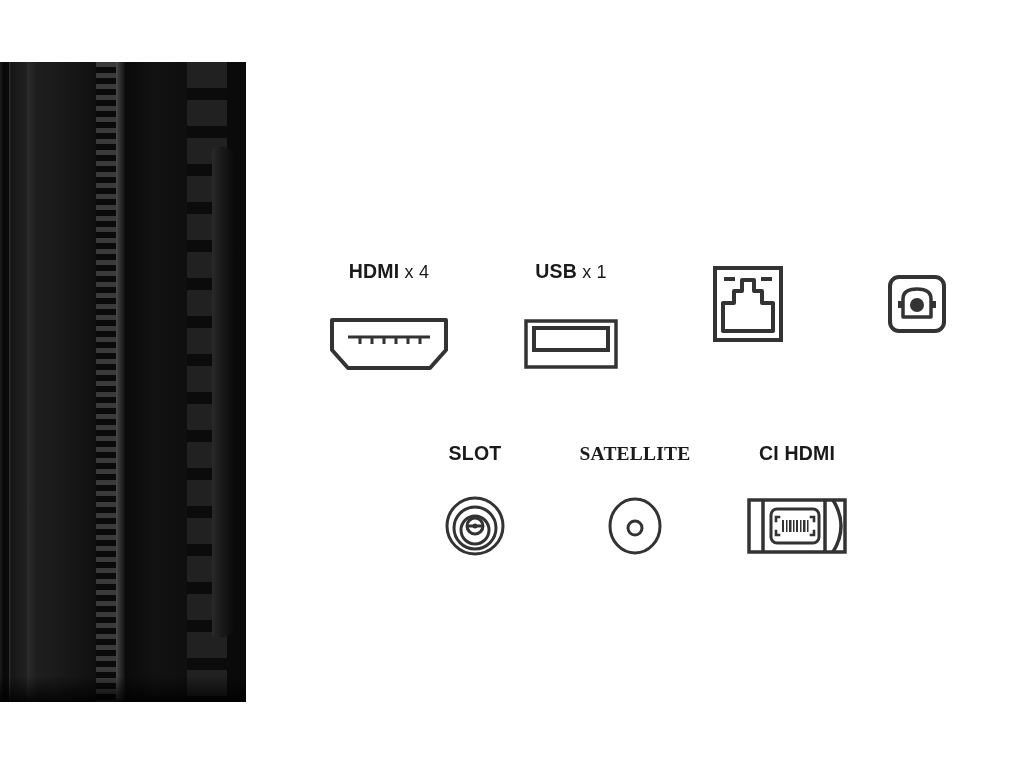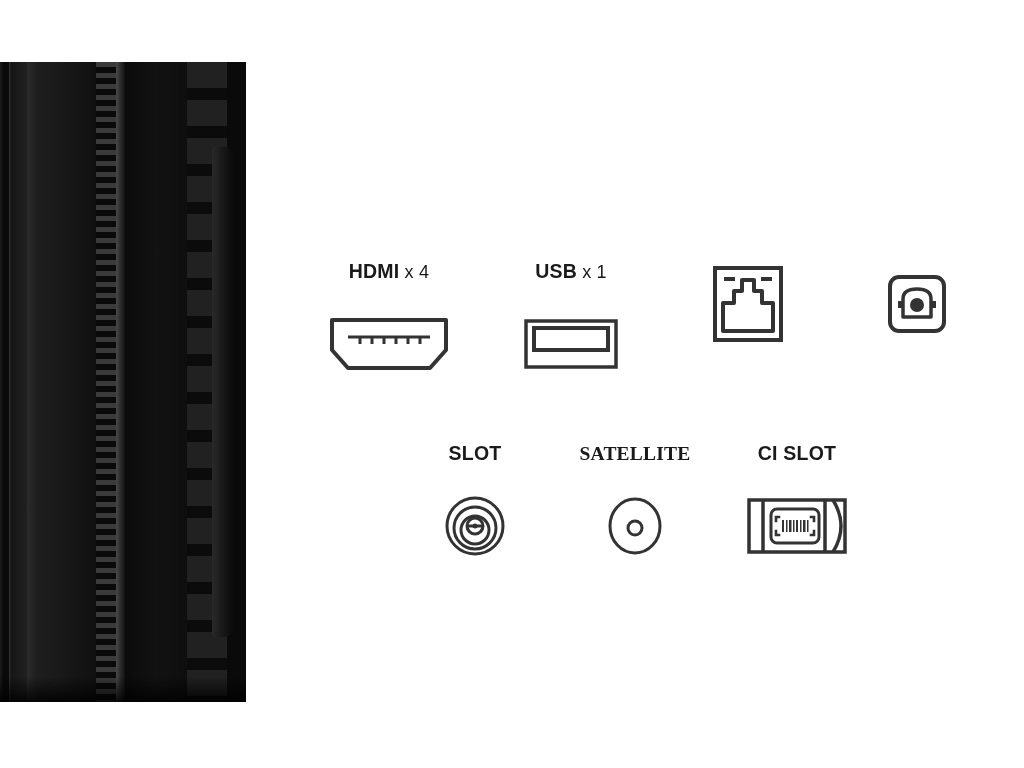--- a/index.html
+++ b/index.html
@@ -243,21 +243,21 @@
       <div class="icon-wrap">
         <svg width="58" height="60" viewBox="0 0 58 60" fill="none">
           <ellipse cx="29" cy="30" rx="25" ry="27" stroke="#333" stroke-width="3" fill="#fff"></ellipse>
           <circle cx="29" cy="32" r="7" stroke="#333" stroke-width="3" fill="#fff"></circle>
         </svg>
       </div>
     </div>
 
     <div class="spec-cell cell-cislot">
       <div class="spec-label">
-        <span>CI SLOT</span><span class="qty"></span>
+        <span>CI HDMI</span><span class="qty"></span>
       </div>
       <div class="icon-wrap">
         <svg width="104" height="62" viewBox="0 0 104 62" fill="none">
           <path d="M4 5 H88 L88 5 Q100 5 100 5 L100 57 Q100 57 88 57 L4 57 Z" stroke="#333" stroke-width="3.5" fill="#fff"></path>
           <path d="M88 5 Q96 18 96 31 Q96 44 88 57" stroke="#333" stroke-width="3.5" fill="#fff"></path>
           <path d="M18 5 V57" stroke="#333" stroke-width="3.5"></path>
           <path d="M80 5 V57" stroke="#333" stroke-width="3.5"></path>
           <rect x="26" y="14" width="48" height="34" rx="6" stroke="#333" stroke-width="3" fill="#fff"></rect>
           <path d="M34 22 H31 V26 M66 22 H69 V26 M34 40 H31 V36 M66 40 H69 V36" stroke="#333" stroke-width="2.6" stroke-linecap="square"></path>
           <rect x="37" y="25" width="2" height="12" fill="#333"></rect>

